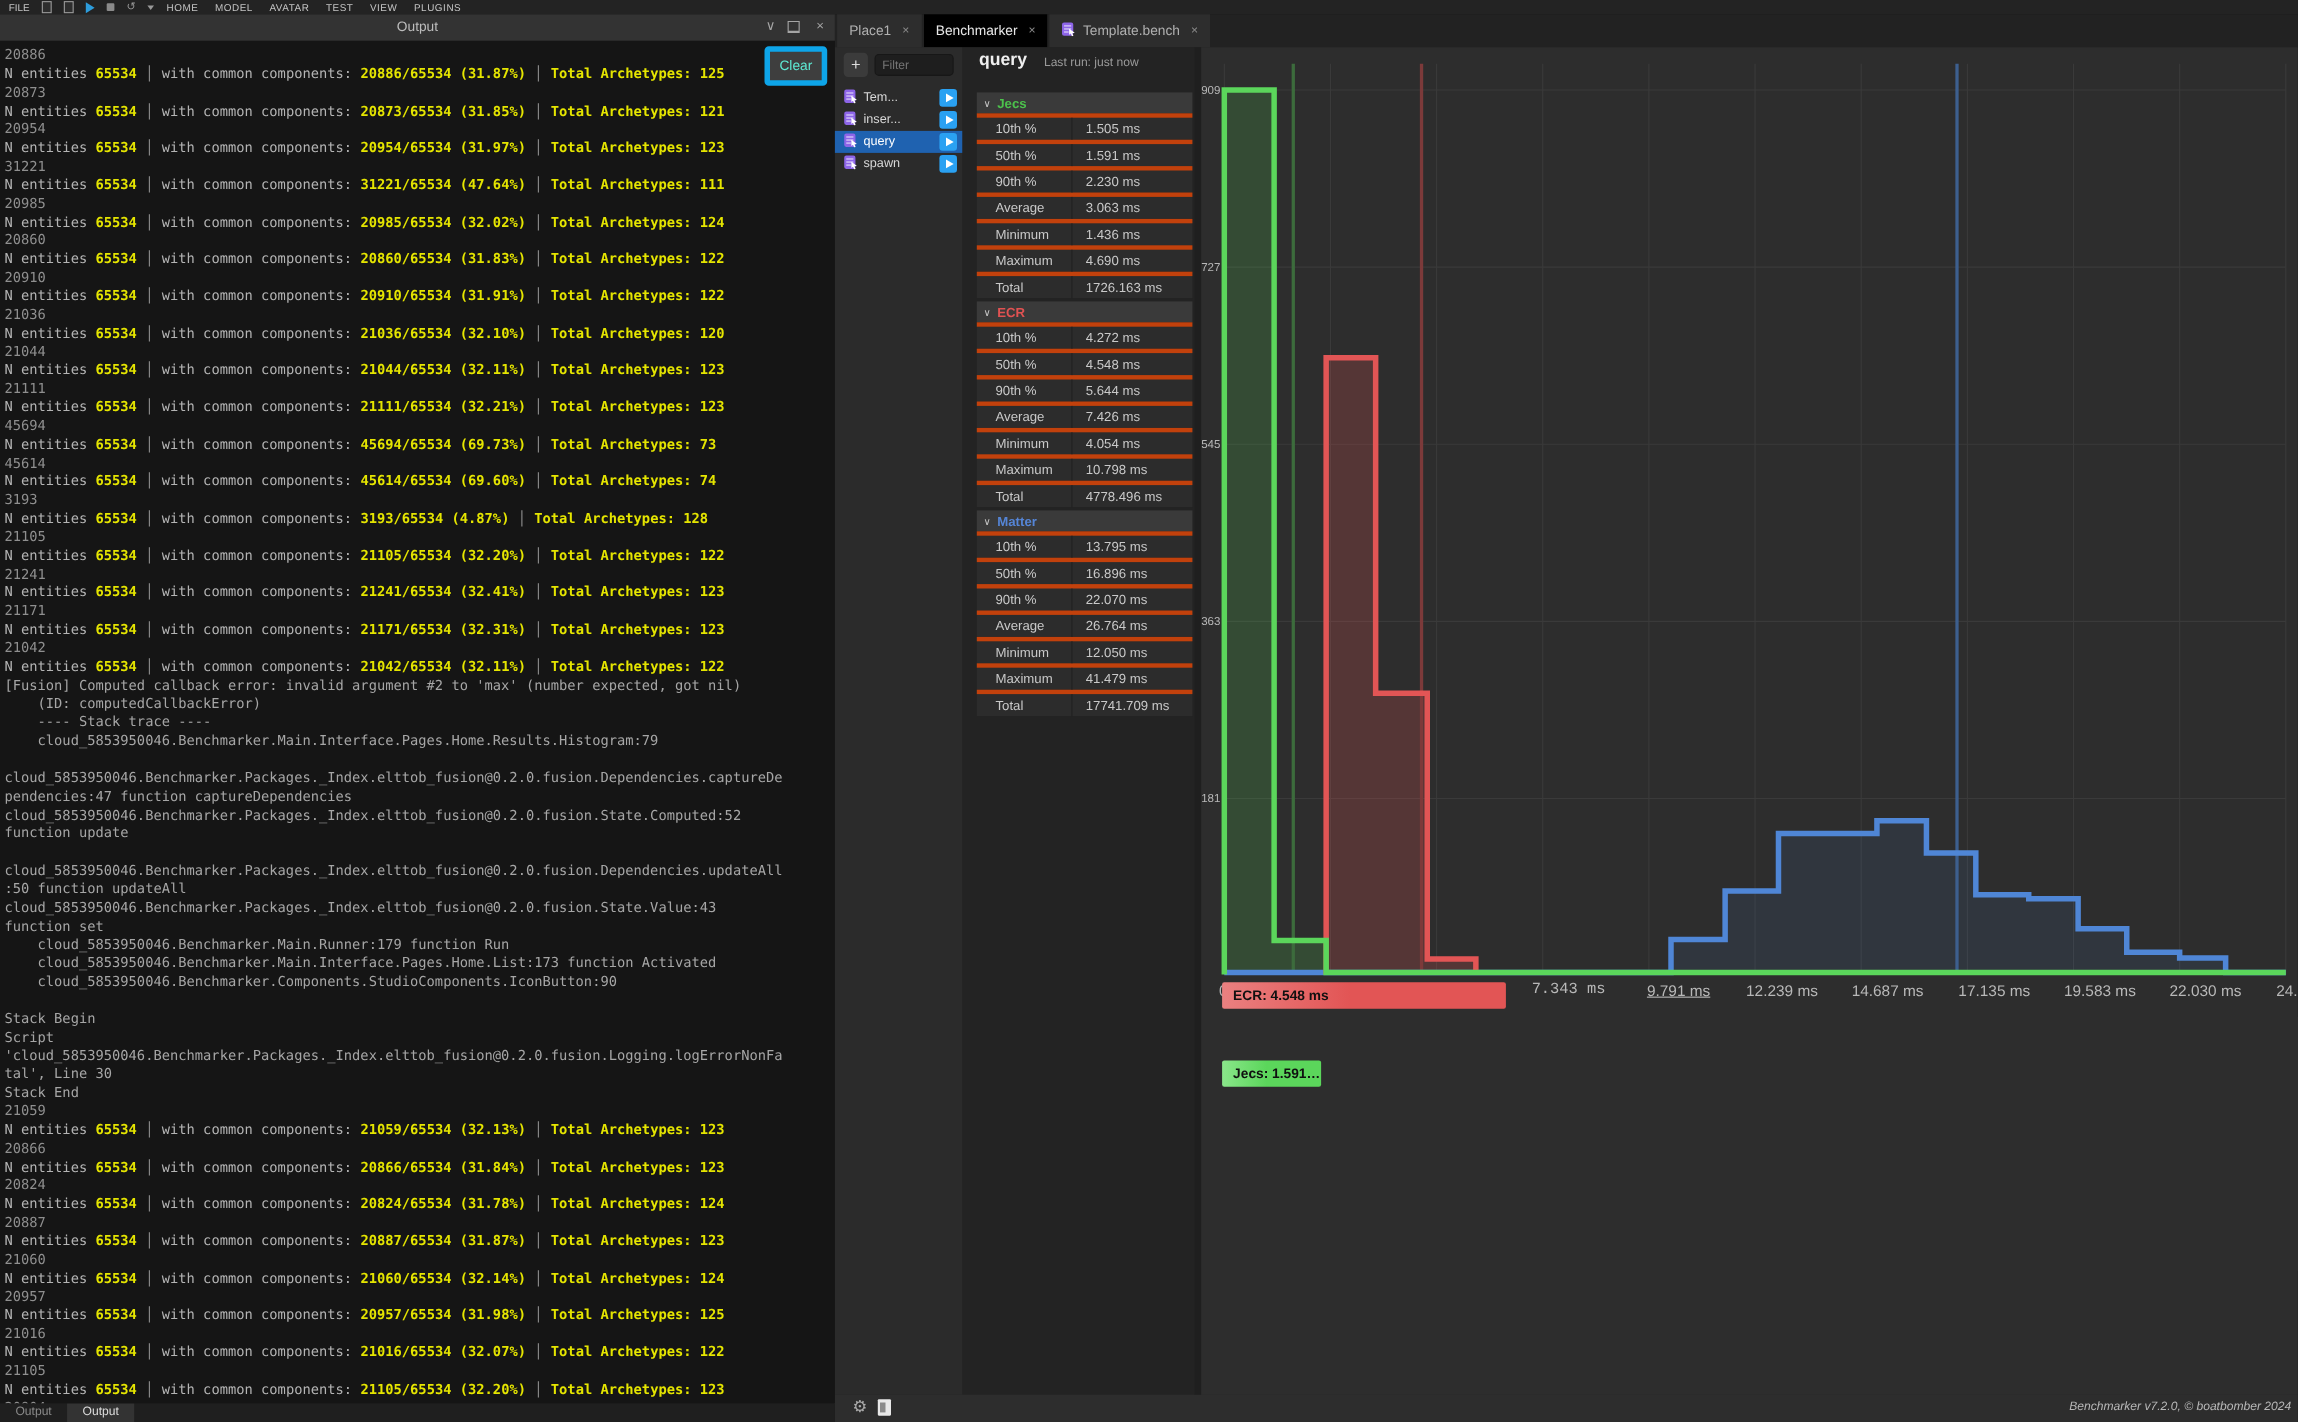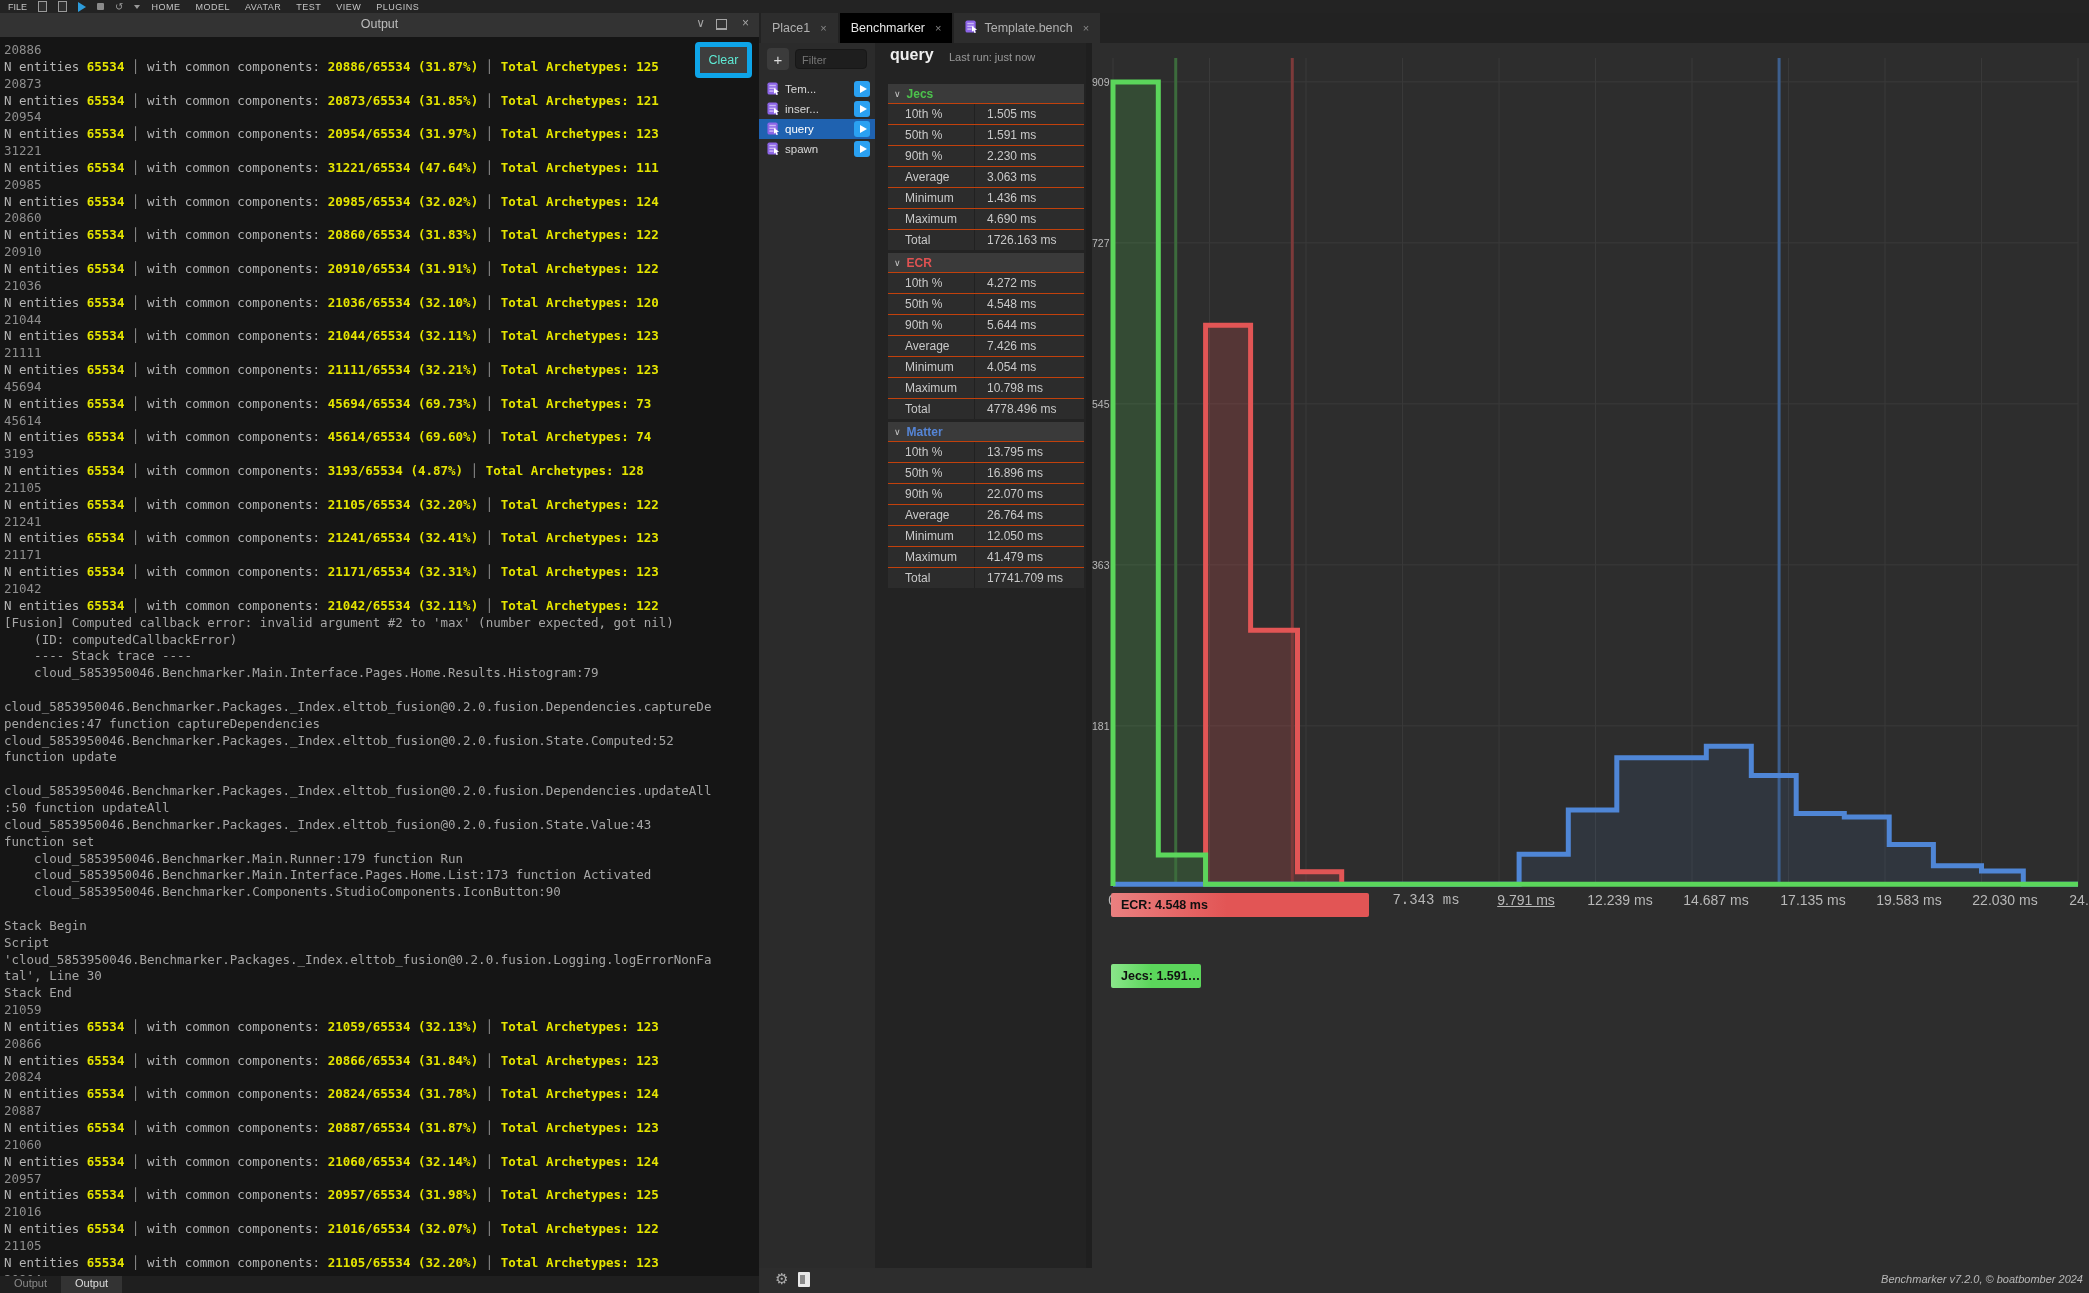--- a/index.html
+++ b/index.html
@@ -54,21 +54,21 @@
   .playbtn .t{width:0;height:0;border-left:7px solid #fff;border-top:4px solid transparent;border-bottom:4px solid transparent;margin-left:2px;}
 
   
   .statspanel{left:875px;top:43px;width:211px;height:1225px;background:#232323;}
   .bench-name{position:absolute;left:15px;top:3px;font-size:16px;font-weight:bold;color:#efefef;}
   .last-run{position:absolute;left:74px;top:8px;font-size:11px;color:#9a9a9a;white-space:nowrap;}
   .stats-table{position:absolute;left:13px;top:41px;width:196px;}
   .sect{margin-bottom:3px;}
   .sect-h{height:19px;background:#3a3a3a;display:flex;align-items:center;gap:6px;padding-left:6px;font-size:12px;font-weight:bold;}
   .sect-h .ch{color:#c8c8c8;font-size:9px;font-weight:normal;}
-  .srow{height:20px;background:#2c2c2c;border-top:1px solid #c2410c;display:flex;align-items:center;font-size:12px;color:#c9c9c9;}
+  .srow{height:20px;background:#2c2c2c;border-top:4px solid #c2410c;display:flex;align-items:center;font-size:12px;color:#c9c9c9;}
   .srow .lab{width:86px;padding-left:17px;box-sizing:border-box;}
   .srow .val{border-left:1px solid #212121;padding-left:12px;height:100%;display:flex;align-items:center;flex:1;}
   .gapdiv{left:1086px;top:43px;width:6px;height:1225px;background:#1f1f1f;}
 
   
   .chart{left:1092px;top:43px;width:997px;height:1225px;background:#2d2d2d;overflow:hidden;}
   .xt{position:absolute;top:849px;transform:translateX(-50%);font-size:14px;color:#b8b8b8;white-space:nowrap;margin-left:24px;}
   .yt{position:absolute;left:0;width:17px;text-align:right;font-size:10.5px;color:#b8b8b8;}
   .chip{position:absolute;left:19px;height:24px;border-radius:2px;color:#101010;font-size:12.5px;font-weight:bold;
         display:flex;align-items:center;padding-left:10px;box-sizing:border-box;white-space:nowrap;overflow:hidden;}

